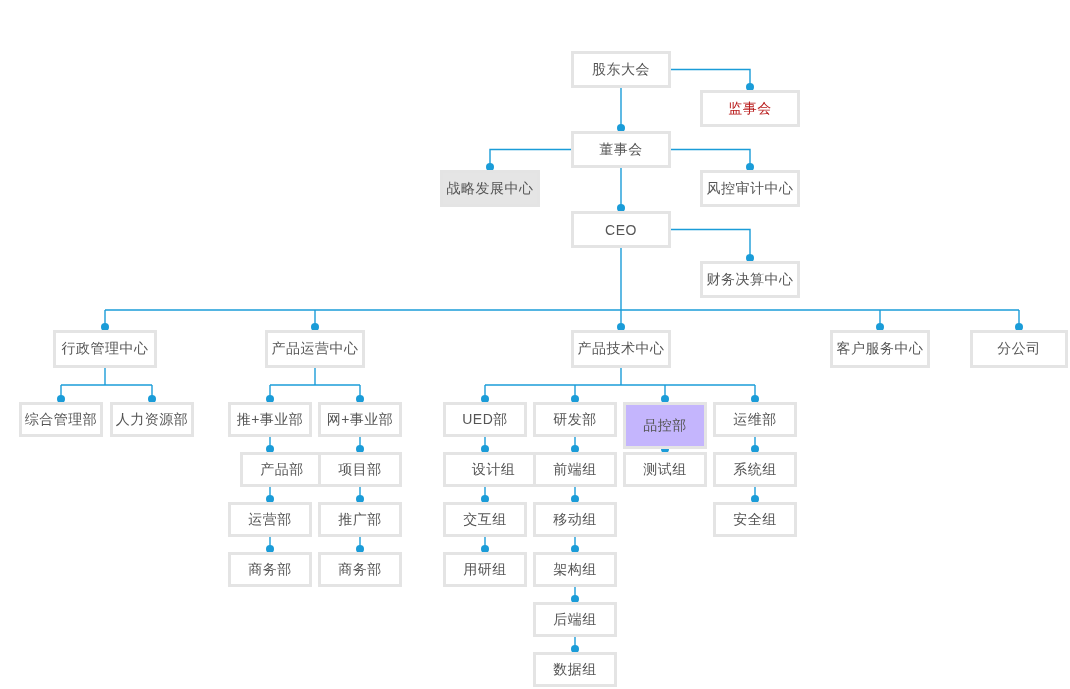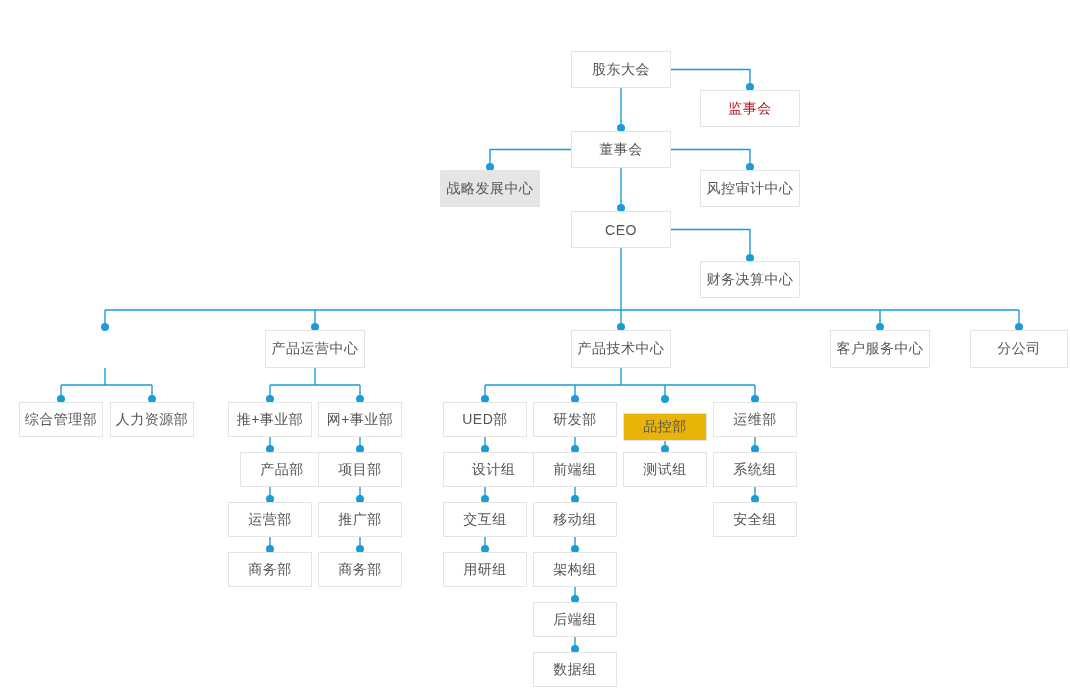--- a/index.html
+++ b/index.html
@@ -24,21 +24,21 @@
     position: absolute;
     left: 0;
     top: 0;
     width: 100%;
     height: 100%;
   }
   .node {
     position: absolute;
     box-sizing: border-box;
     background: #ffffff;
-    border: 1px solid #0f766e;
+    border: 3px solid #0f766e;
     display: flex;
     align-items: center;
     justify-content: center;
   }
   .node-label {
     font-size: 14px;
     color: #555555;
     white-space: nowrap;
     letter-spacing: 0.5px;
   }
@@ -144,20 +144,23 @@
       </div>
       <div class="node" style="left: 700px; top: 170px; width: 100px; height: 37px; border-color: rgb(228, 228, 228); background: rgb(255, 255, 255);">
         <span class="node-label" style="color: rgb(85, 85, 85);">风控审计中心</span>
       </div>
       <div class="node" style="left: 571px; top: 211px; width: 100px; height: 37px; border-color: rgb(228, 228, 228); background: rgb(255, 255, 255);">
         <span class="node-label" style="color: rgb(85, 85, 85);">CEO</span>
       </div>
       <div class="node" style="left: 700px; top: 261px; width: 100px; height: 37px; border-color: rgb(228, 228, 228); background: rgb(255, 255, 255);">
         <span class="node-label" style="color: rgb(85, 85, 85);">财务决算中心</span>
       </div>
+      <div class="node" style="left: 53px; top: 330px; width: 104px; height: 38px; border-color: rgb(228, 228, 228); background: rgb(255, 255, 255);">
+        <span class="node-label" style="color: rgb(85, 85, 85);">行政管理中心</span>
+      </div>
       <div class="node" style="left: 265px; top: 330px; width: 100px; height: 38px; border-color: rgb(228, 228, 228); background: rgb(255, 255, 255);">
         <span class="node-label" style="color: rgb(85, 85, 85);">产品运营中心</span>
       </div>
       <div class="node" style="left: 571px; top: 330px; width: 100px; height: 38px; border-color: rgb(228, 228, 228); background: rgb(255, 255, 255);">
         <span class="node-label" style="color: rgb(85, 85, 85); font-family: Liberation Serif, serif;">产品技术中心</span>
       </div>
       <div class="node" style="left: 830px; top: 330px; width: 100px; height: 38px; border-color: rgb(228, 228, 228); background: rgb(255, 255, 255);">
         <span class="node-label" style="color: rgb(85, 85, 85);">客户服务中心</span>
       </div>
       <div class="node" style="left: 970px; top: 330px; width: 98px; height: 38px; border-color: rgb(228, 228, 228); background: rgb(255, 255, 255);">
@@ -192,21 +195,21 @@
       </div>
       <div class="node" style="left: 318px; top: 552px; width: 84px; height: 35px; border-color: rgb(228, 228, 228); background: rgb(255, 255, 255);">
         <span class="node-label" style="color: rgb(85, 85, 85);">商务部</span>
       </div>
       <div class="node" style="left: 443px; top: 402px; width: 84px; height: 35px; border-color: rgb(228, 228, 228); background: rgb(255, 255, 255);">
         <span class="node-label" style="color: rgb(85, 85, 85);">UED部</span>
       </div>
       <div class="node" style="left: 533px; top: 402px; width: 84px; height: 35px; border-color: rgb(228, 228, 228); background: rgb(255, 255, 255);">
         <span class="node-label" style="color: rgb(85, 85, 85);">研发部</span>
       </div>
-      <div class="node" style="left: 623px; top: 402px; width: 84px; height: 28px; border-color: rgb(228, 228, 228); background: #eab308; margin-top: 11px;">
+      <div class="node" style="left: 623px; top: 402px; width: 84px; height: 47px; border-color: rgb(228, 228, 228); background: #c4b5fd;">
         <span class="node-label" style="color: rgb(85, 85, 85);">品控部</span>
       </div>
       <div class="node" style="left: 713px; top: 402px; width: 84px; height: 35px; border-color: rgb(228, 228, 228); background: rgb(255, 255, 255);">
         <span class="node-label" style="color: rgb(85, 85, 85);">运维部</span>
       </div>
       <div class="node" style="left: 443px; top: 452px; width: 101px; height: 35px; border-color: rgb(228, 228, 228); background: rgb(255, 255, 255);">
         <span class="node-label" style="color: rgb(85, 85, 85);">设计组</span>
       </div>
       <div class="node" style="left: 533px; top: 452px; width: 84px; height: 35px; border-color: rgb(228, 228, 228); background: rgb(255, 255, 255);">
         <span class="node-label" style="color: rgb(85, 85, 85);">前端组</span>

